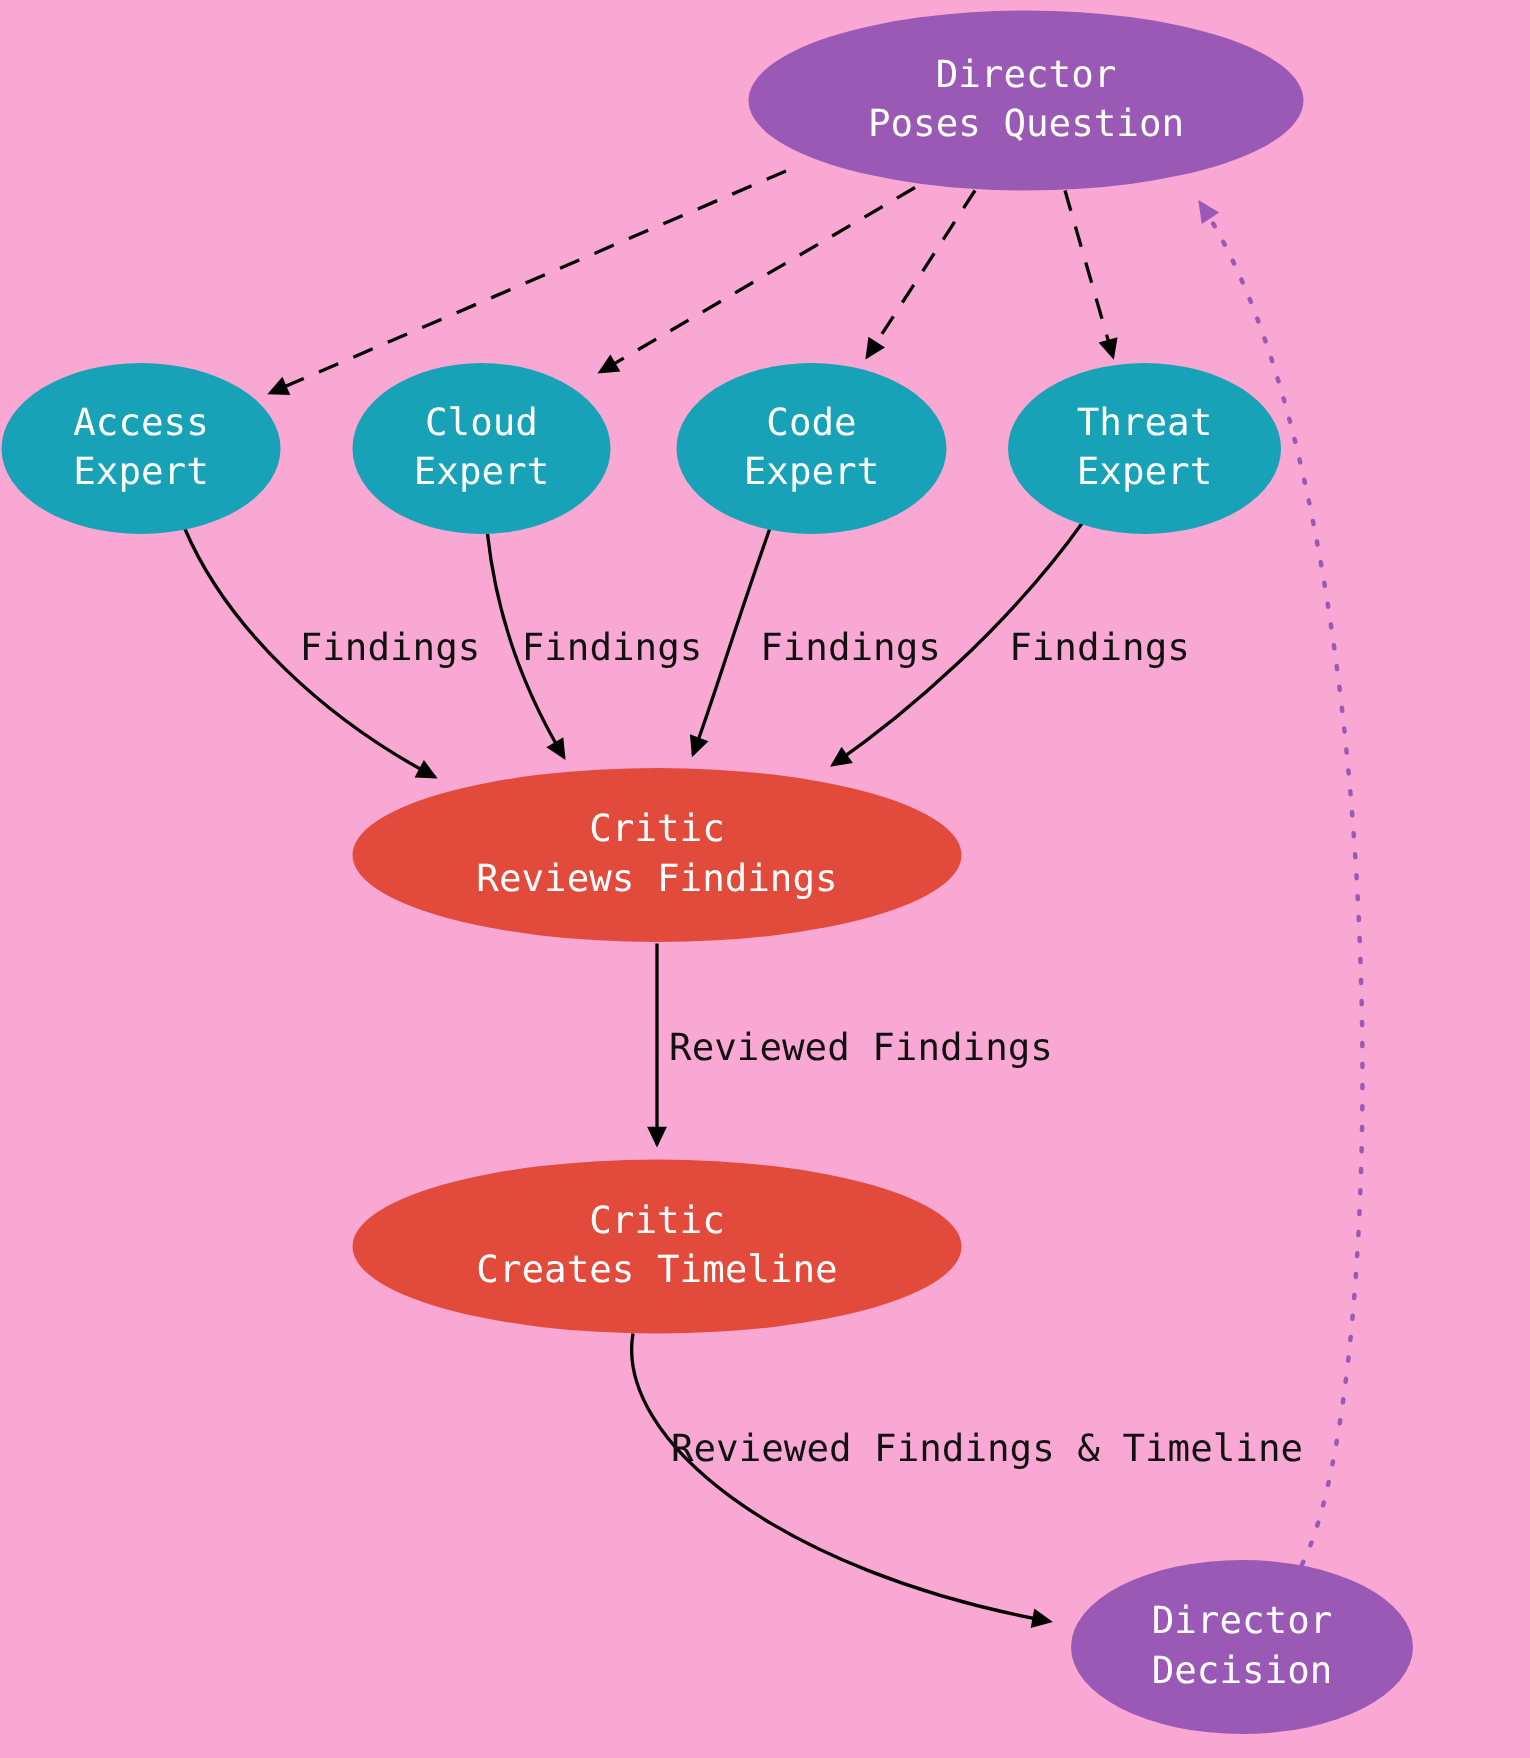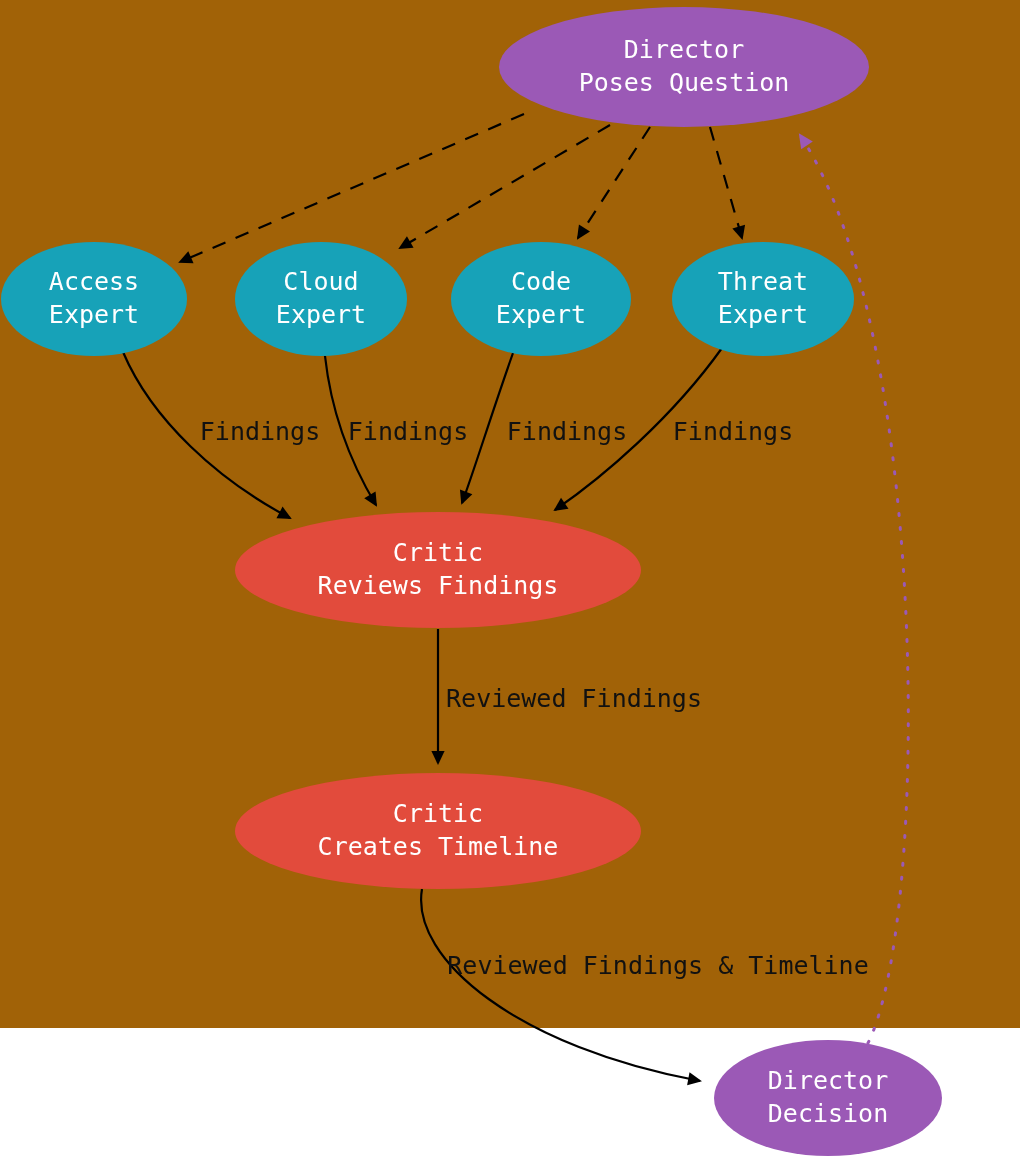--- a/index.html
+++ b/index.html
@@ -10,22 +10,22 @@
   }
   body {
     width: 1020px;
     height: 1172px;
     overflow: hidden;
     font-family: "DejaVu Sans Mono", "Liberation Mono", monospace;
   }
   #diagram-root {
     position: relative;
     width: 1020px;
-    height: 1028px;
-    background: #a16207;
+    height: 1172px;
+    background: #f9a8d4;
   }
   svg#flow-svg {
     display: block;
     width: 1020px;
     height: 1172px;
   }
   .node-label {
     font-family: "DejaVu Sans Mono", "Liberation Mono", monospace;
     font-size: 25px;
     fill: #ffffff;

